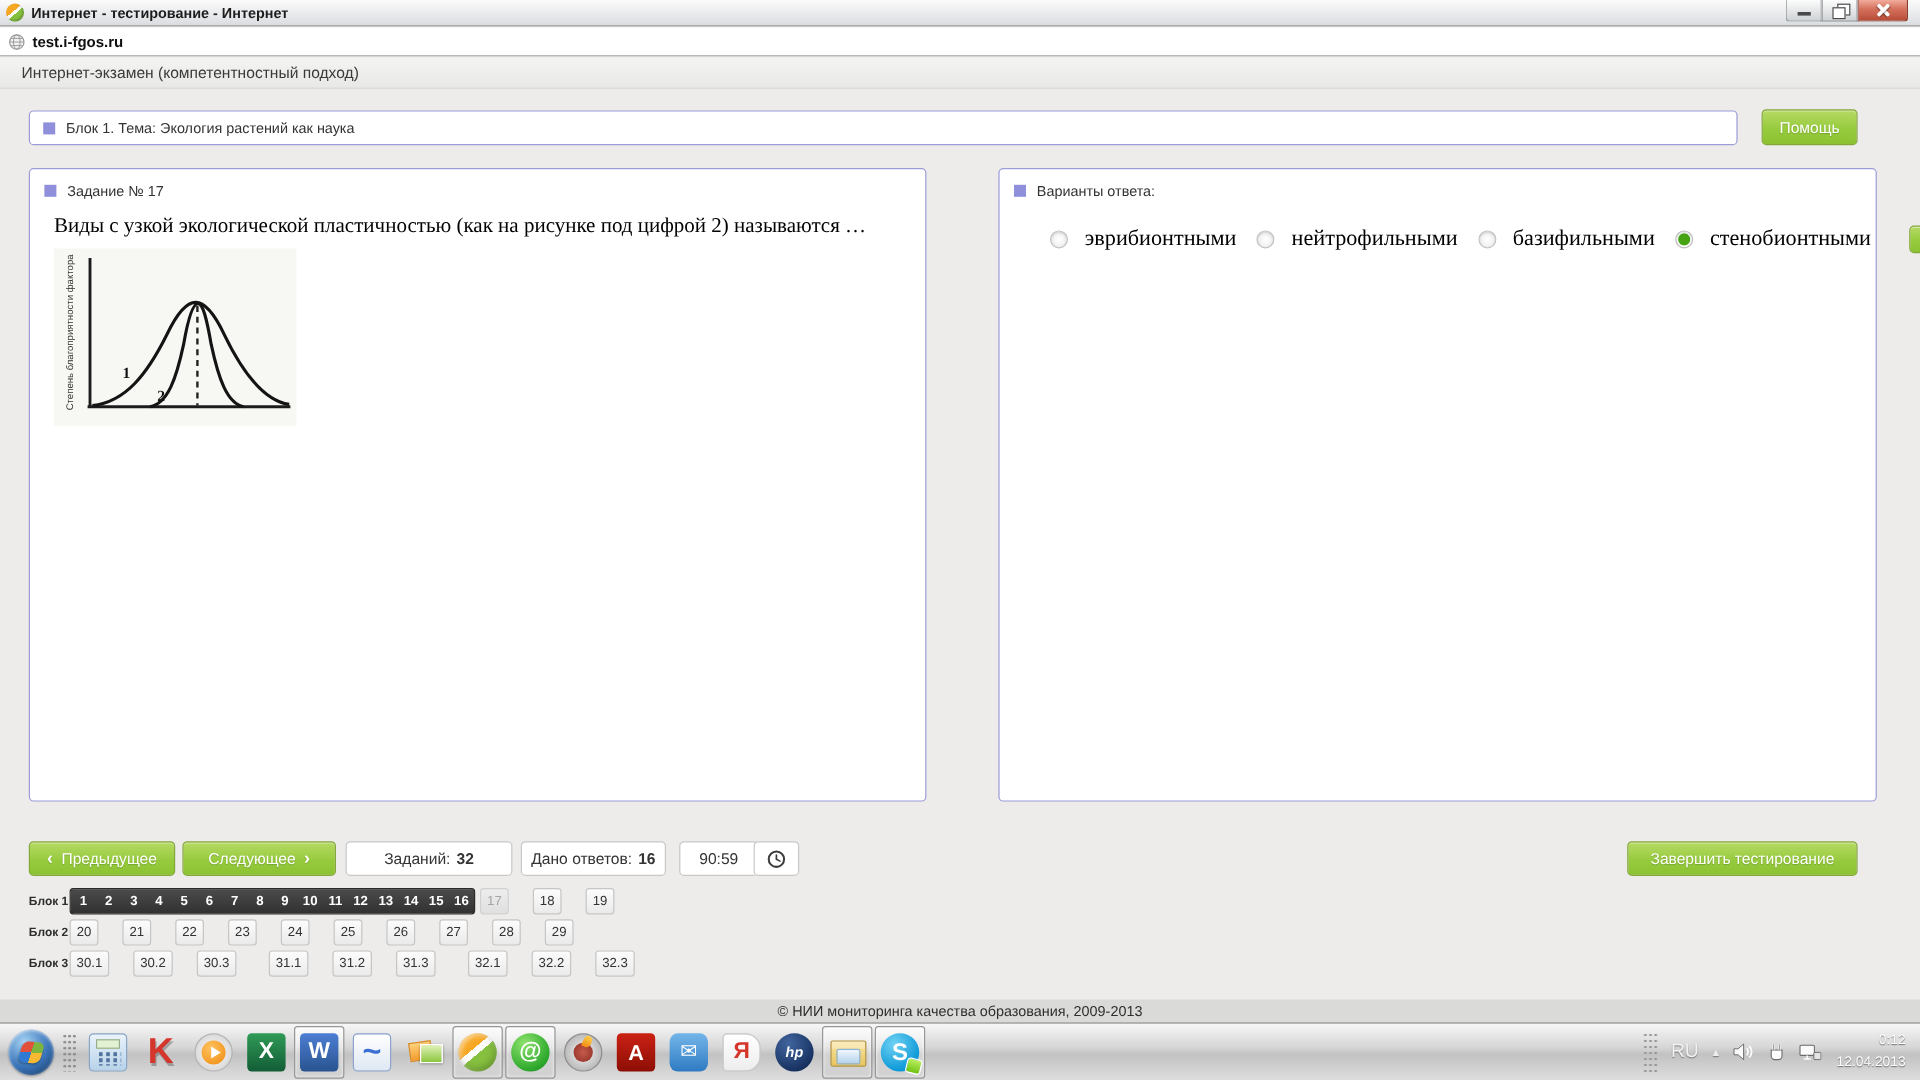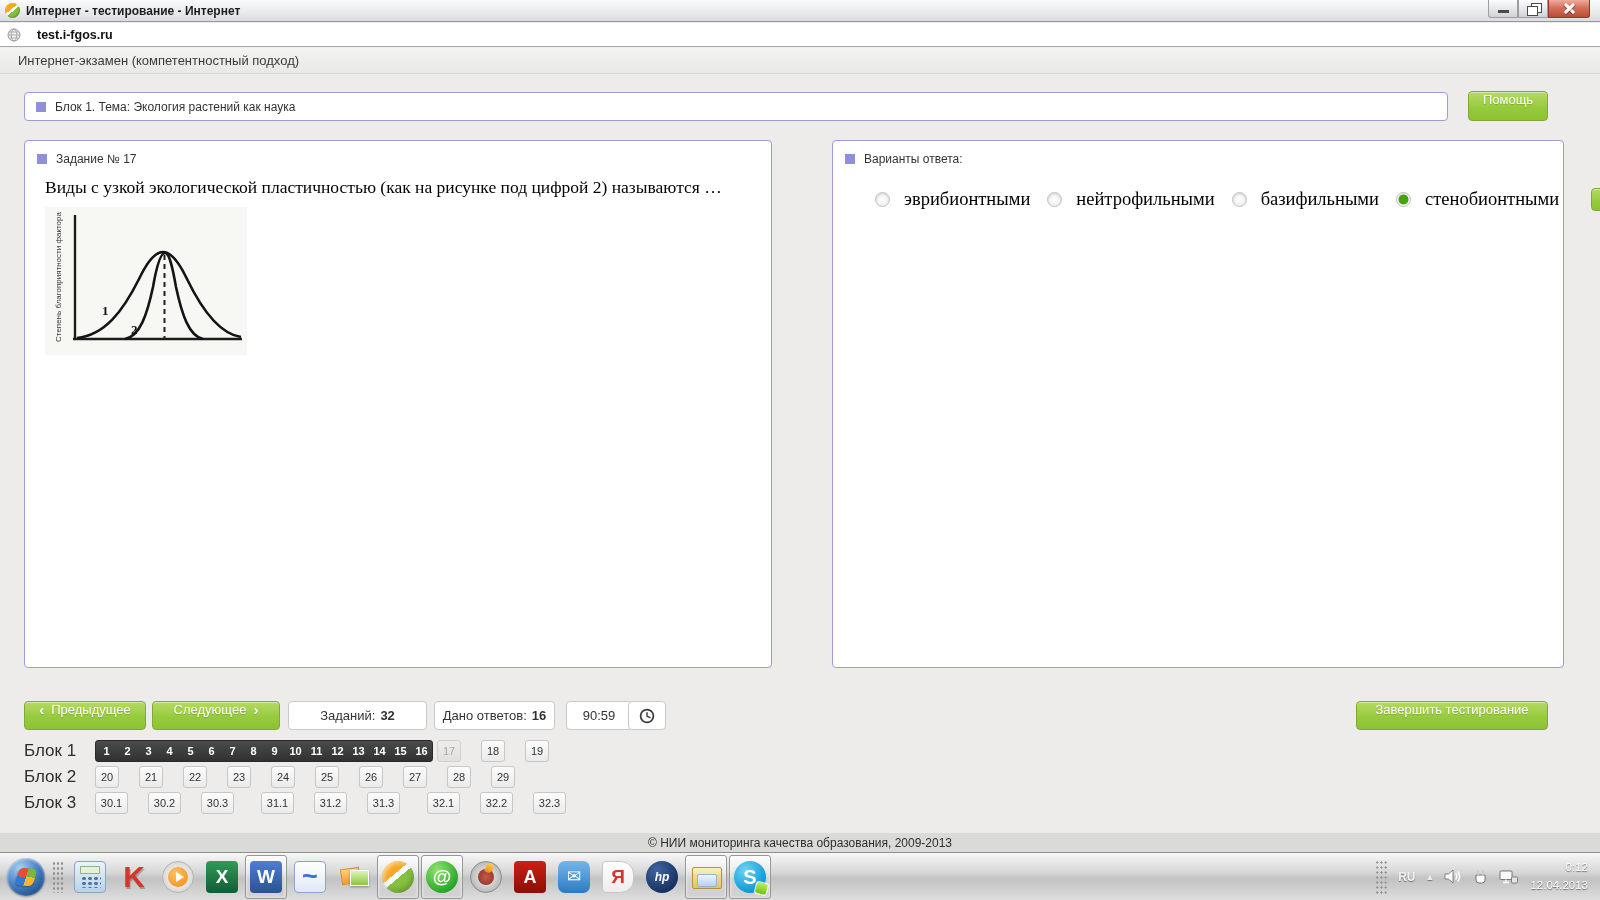--- a/index.html
+++ b/index.html
@@ -12,26 +12,26 @@
 .winbtns{position:absolute;right:10px;top:0;display:flex}
 .winbtn{width:30px;height:18px;border:1px solid #9c9ea0;border-top:none;background:linear-gradient(#fdfdfd,#cfd3d6);position:relative}
 .winbtn.min{border-radius:0 0 0 3px}
 .winbtn.min::before{content:"";position:absolute;left:9px;top:10px;width:11px;height:3px;background:#4a4a4a}
 .winbtn.max::before{content:"";position:absolute;left:12px;top:3px;width:9px;height:8px;border:1px solid #4a4a4a;background:#fff}
 .winbtn.max::after{content:"";position:absolute;left:8px;top:6px;width:9px;height:8px;border:1px solid #4a4a4a;background:#fff}
 .winbtn.close{width:42px;border-radius:0 0 3px 0;background:linear-gradient(#f2ab9b,#d4705c 45%,#b84c38);border-color:#8e3a2b}
 .winbtn.close::before,.winbtn.close::after{content:"";position:absolute;width:13px;height:3px;background:#fff;top:7px;left:14px;border-radius:1px;box-shadow:0 1px 1px rgba(0,0,0,.35)}
 .winbtn.close::before{transform:rotate(45deg)}
 .winbtn.close::after{transform:rotate(-45deg)}
-#urlbar{position:absolute;top:23px;left:0;right:0;height:24px;background:#fff;border-bottom:1px solid #a8a8a8;display:flex;align-items:center;gap:16px;padding-left:7px;z-index:5}
+#urlbar{position:absolute;top:23px;left:0;right:0;height:24px;background:#fff;border-bottom:1px solid #a8a8a8;display:flex;align-items:center;gap:6px;padding-left:7px;z-index:5}
 #urlbar .url{font-size:12.5px;font-weight:700;color:#101010}
 #appheader{position:absolute;top:48px;left:0;right:0;height:26px;background:linear-gradient(#f4f4f3,#e8e8e6);border-bottom:1px solid #d6d6d4;display:flex;align-items:center;padding-left:18px;font-size:13px;color:#3a3a3a}
 
 
-.btn{display:flex;justify-content:center;gap:7px;background:linear-gradient(#b6da64,#97cb3e 55%,#8cc232);border:1px solid #83a839;border-radius:4px;color:#fff;font-size:13px;cursor:pointer;box-shadow:inset 0 1px 0 rgba(255,255,255,.45);text-shadow:0 1px 1px rgba(0,0,0,.2);font-family:inherit}
+.btn{display:flex;align-items:center;justify-content:center;gap:7px;background:linear-gradient(#b6da64,#97cb3e 55%,#8cc232);border:1px solid #83a839;border-radius:4px;color:#fff;font-size:13px;cursor:pointer;box-shadow:inset 0 1px 0 rgba(255,255,255,.45);text-shadow:0 1px 1px rgba(0,0,0,.2);font-family:inherit}
 .btn .chev{font-weight:700;font-size:15px;line-height:1}
 .btn.small{height:23px;font-size:12px;padding:0 9px;margin-left:18px;border-radius:4px;gap:5px}
 .btn.small .chev{font-size:13px}
 
 
 .bullet{width:10px;height:10px;background:#8f8fdc;flex:none;display:inline-block}
 #topicbar{position:absolute;left:24px;top:92px;width:1424px;height:29px;background:#fff;border:1px solid #9c9cd9;border-radius:4px;display:flex;align-items:center;gap:9px;padding-left:11px;font-size:12px;color:#333}
 #helpbtn{position:absolute;left:1468px;top:91px;width:80px;height:30px}
 .panel{position:absolute;background:#fff;border:1px solid #9c9cd9;border-radius:4px}
 #qpanel{left:24px;top:140px;width:748px;height:528px}
@@ -54,21 +54,21 @@
 .infobox{position:absolute;top:701px;height:29px;background:#fff;border:1px solid #c8c8c8;border-radius:4px;display:flex;align-items:center;justify-content:center;gap:5px;font-size:13px;color:#333}
 #tasksbox{left:288px;width:139px}
 #answeredbox{left:434px;width:121px}
 #timerbox{left:566px;width:66px}
 #clockbox{left:628px;width:38px}
 .infobox b{font-weight:700}
 
 
 #blocks{position:absolute;left:24px;top:740px}
 .block-row{display:flex;align-items:center;height:22px;margin-bottom:4px}
-.block-label{width:71px;font-weight:400;font-size:17px;color:#2e2e2e}
+.block-label{width:34px;font-weight:700;font-size:10px;color:#2e2e2e}
 .block-items{display:flex;align-items:center}
 .darkbar{display:flex;align-items:center;background:linear-gradient(#4b4b4b,#313131);border:1px solid #2a2a2a;border-radius:3px;height:22px;margin-right:4px}
 .cell{display:flex;align-items:center;justify-content:center;font-size:11px;height:22px}
 .cell.dark{width:21px;color:#fff;font-weight:700;height:20px}
 .cell.light{width:24px;background:linear-gradient(#fcfcfc,#eaeaea);border:1px solid #c6c6c6;border-radius:3px;color:#333;margin-right:20px}
 .cell.current{background:linear-gradient(#ededed,#e0e0e0);border-color:#d0d0d0;color:#a5a5a5}
 .cell.wide{width:33px}
 .gapL{margin-left:7px}
 
 
@@ -101,21 +101,21 @@
 .tb-icon.adobe{background:linear-gradient(#cb2114,#8c0e05);border-radius:4px;color:#fff;font-size:18px}
 .tb-icon.mail{background:linear-gradient(#74b6ea,#2e7ac2);border-radius:7px;color:#fff;font-size:17px;font-weight:400}
 .tb-icon.yandex{background:linear-gradient(#ffffff,#ededed);border:1px solid #c7c7c7;border-radius:4px 13px 13px 4px;color:#d6352c;font-size:19px}
 .tb-icon.hp{border-radius:50%;background:radial-gradient(circle at 35% 28%,#41659f,#142e5c 78%);color:#fff;font-size:12px;font-style:italic}
 .tb-icon.folder::before{content:"";position:absolute;left:2px;top:6px;width:28px;height:20px;background:linear-gradient(#f9e6a6,#e8c45c);border:1px solid #b5923a;border-radius:2px;box-shadow:inset 0 6px 0 rgba(255,255,255,.25)}
 .tb-icon.folder::after{content:"";position:absolute;left:7px;top:13px;width:18px;height:11px;background:linear-gradient(#eef6fd,#b5d3ec);border:1px solid #8fb4d6;border-radius:2px}
 .tb-icon.skype{border-radius:50%;background:radial-gradient(circle at 35% 28%,#6fd2f4,#0f9ad8 70%,#0b7fb5);color:#fff;font-size:20px}
 .tb-icon.skype::after{content:"";position:absolute;right:-2px;bottom:-2px;width:11px;height:11px;background:linear-gradient(#bcee5e,#6fc214);border:1.5px solid #fff;border-radius:3px;transform:rotate(14deg)}
 #tray{margin-left:auto;display:flex;align-items:center;gap:10px;padding-right:12px;height:100%}
 .tray-dots{width:13px;height:34px;background-image:radial-gradient(circle,#969696 1px,transparent 1.3px);background-size:4.3px 5px}
-.tray-lang{font-size:12px;font-weight:700;color:#f2f2f2;text-shadow:0 1px 1px rgba(0,0,0,.45)}
+.tray-lang{font-size:16px;font-weight:400;color:#f2f2f2;text-shadow:0 1px 1px rgba(0,0,0,.45)}
 .tray-chevron{color:#ededed;font-size:9px;text-shadow:0 1px 1px rgba(0,0,0,.4)}
 .tray-svg{display:block}
 .tray-clock{display:flex;flex-direction:column;align-items:flex-end;justify-content:center;color:#fff;font-size:11.5px;line-height:1.5;text-shadow:0 1px 1px rgba(0,0,0,.5);margin-left:2px}
 </style>
 </head>
 <body>
 
 <div id="titlebar">
   <span class="sphere-sm"></span>
   <span class="title">Интернет - тестирование - Интернет</span>

